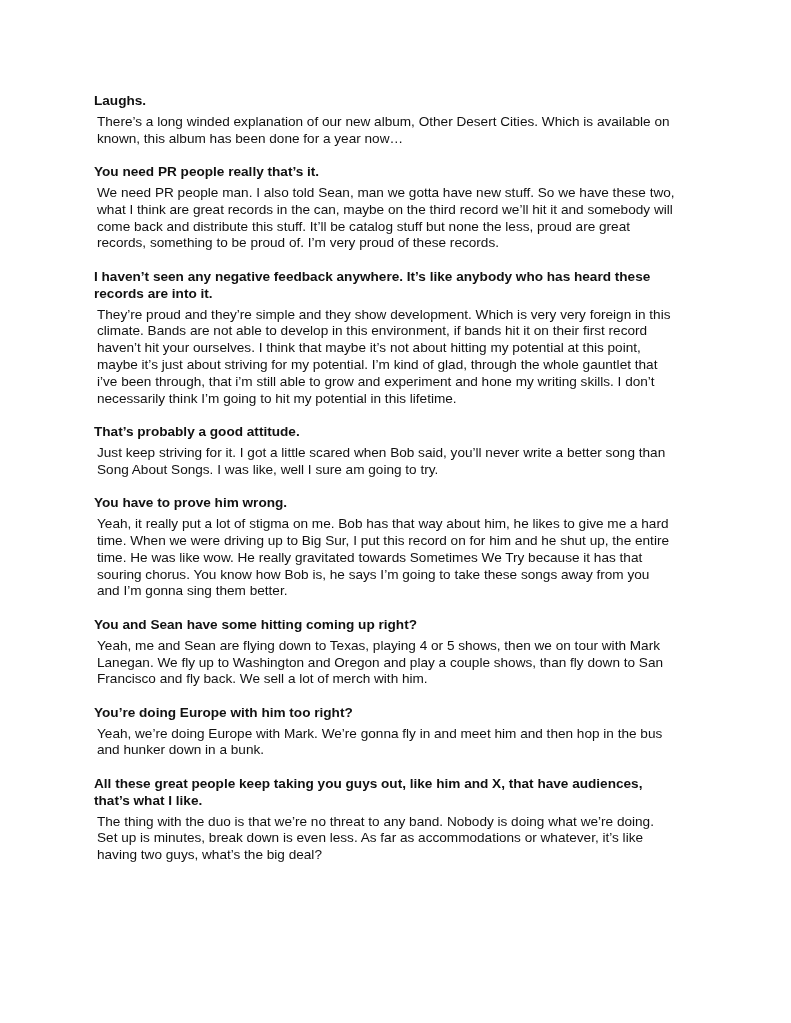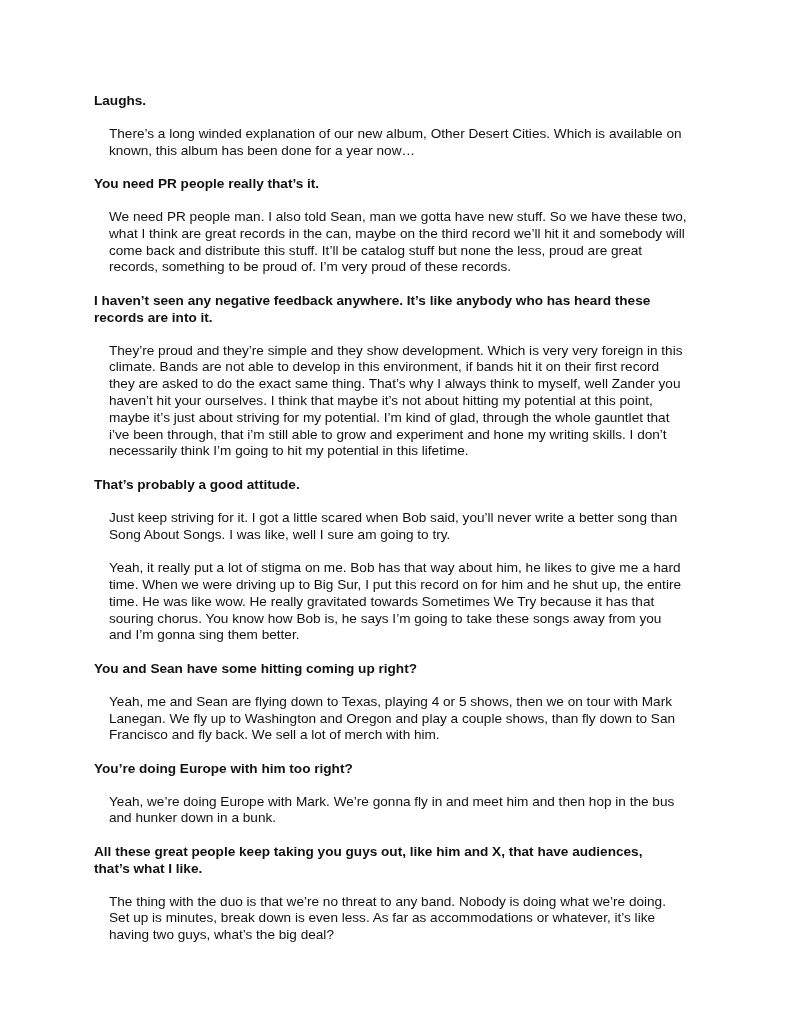--- a/index.html
+++ b/index.html
@@ -14,21 +14,21 @@
     .page {
       position: absolute;
       left: 93px;
       top: 92px;
       width: 640px;
       font-size: 13.6px;
       line-height: 16.8px;
     }
     .section { margin: 0 0 16.8px 0; }
     .question { font-weight: bold; margin: 1px; }
-    .answer { margin: 16px; }
+    .answer { margin: 4px; }
     .line { display: block; white-space: nowrap; }
   </style>
 </head>
 <body>
 
 <div class="page">
 
   <div class="section">
     <p class="question">
       <span class="line">Laughs.</span>
@@ -53,39 +53,41 @@
   </div>
 
   <div class="section">
     <p class="question">
       <span class="line">I haven’t seen any negative feedback anywhere. It’s like anybody who has heard these</span>
       <span class="line">records are into it.</span>
     </p>
     <p class="answer">
       <span class="line">They’re proud and they’re simple and they show development. Which is very very foreign in this</span>
       <span class="line">climate. Bands are not able to develop in this environment, if bands hit it on their first record</span>
-      <span class="line">they are asked to do the exact same thing. That’s why I always think to myself, well Zander you</span>
       <span class="line">haven’t hit your ourselves. I think that maybe it’s not about hitting my potential at this point,</span>
       <span class="line">maybe it’s just about striving for my potential. I’m kind of glad, through the whole gauntlet that</span>
       <span class="line">i’ve been through, that i’m still able to grow and experiment and hone my writing skills. I don’t</span>
       <span class="line">necessarily think I’m going to hit my potential in this lifetime.</span>
     </p>
   </div>
 
   <div class="section">
     <p class="question">
       <span class="line">That’s probably a good attitude.</span>
     </p>
     <p class="answer">
       <span class="line">Just keep striving for it. I got a little scared when Bob said, you’ll never write a better song than</span>
       <span class="line">Song About Songs. I was like, well I sure am going to try.</span>
     </p>
   </div>
 
   <div class="section">
+    <p class="question">
+      <span class="line">You have to prove him wrong.</span>
+    </p>
     <p class="answer">
       <span class="line">Yeah, it really put a lot of stigma on me. Bob has that way about him, he likes to give me a hard</span>
       <span class="line">time. When we were driving up to Big Sur, I put this record on for him and he shut up,  the entire</span>
       <span class="line">time. He was like wow. He really gravitated towards Sometimes We Try because it has that</span>
       <span class="line">souring chorus. You know how Bob is, he says I’m going to take these songs away from you</span>
       <span class="line">and I’m gonna sing them better.</span>
     </p>
   </div>
 
   <div class="section">

